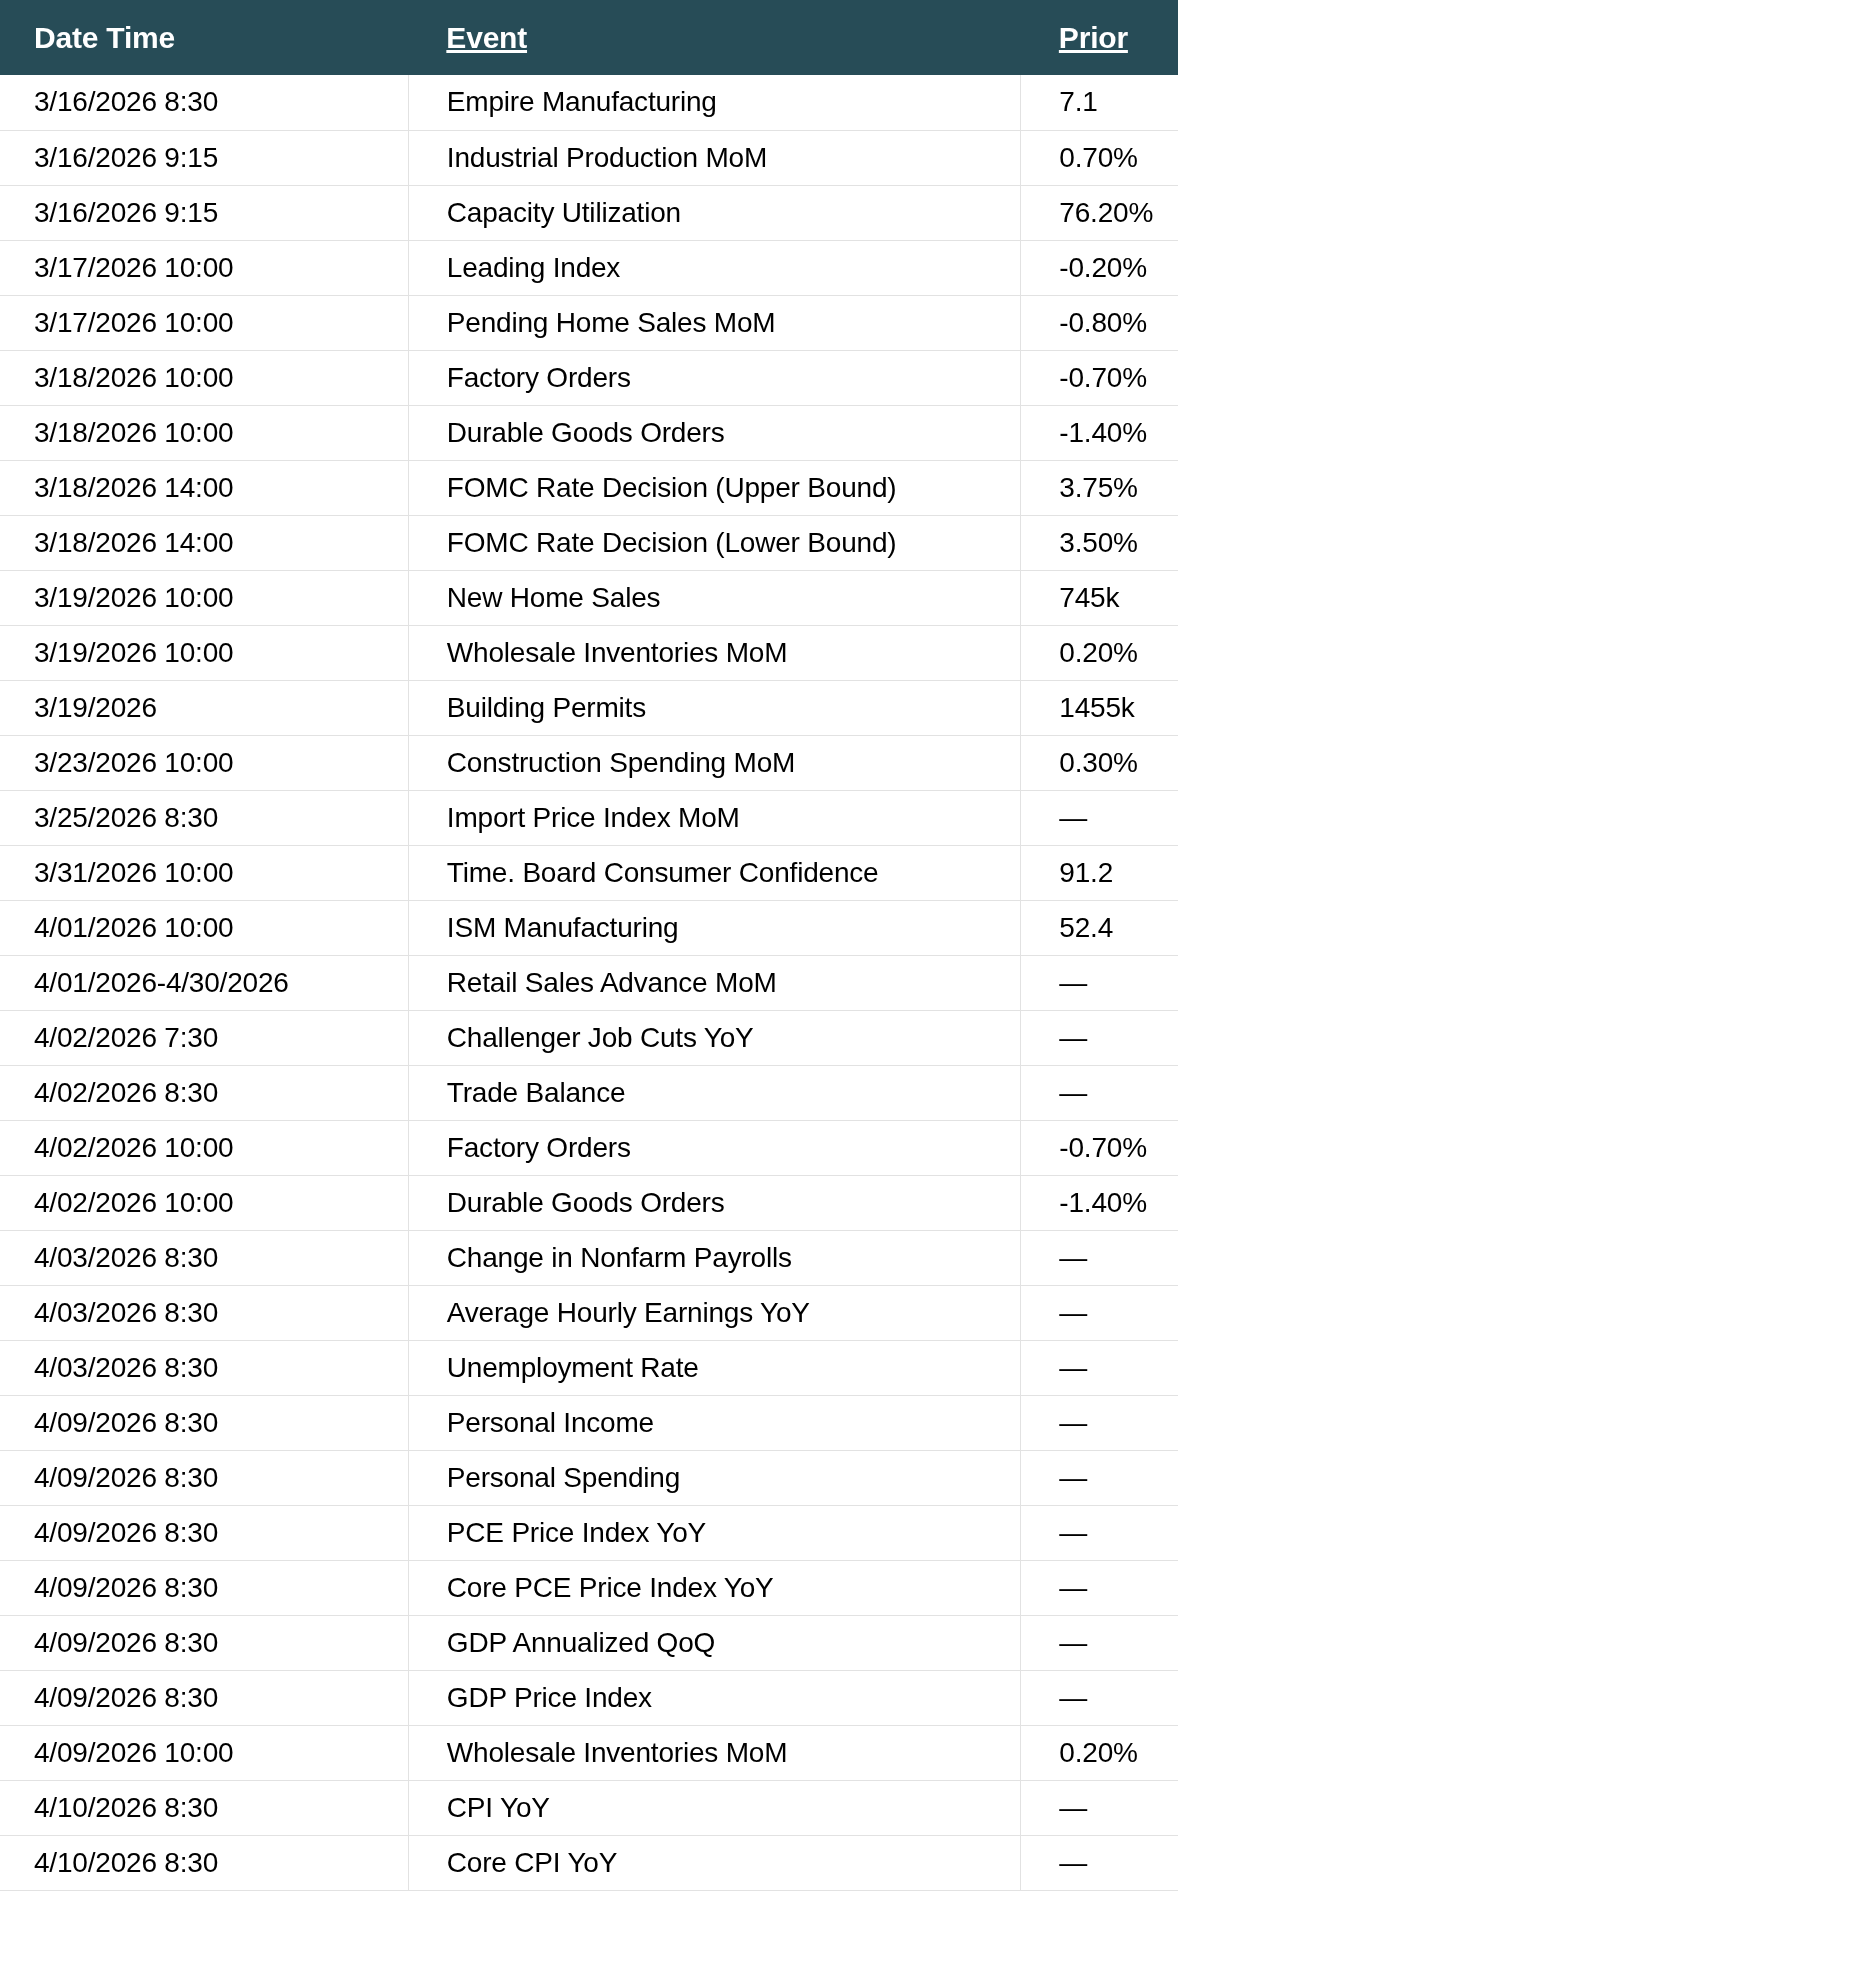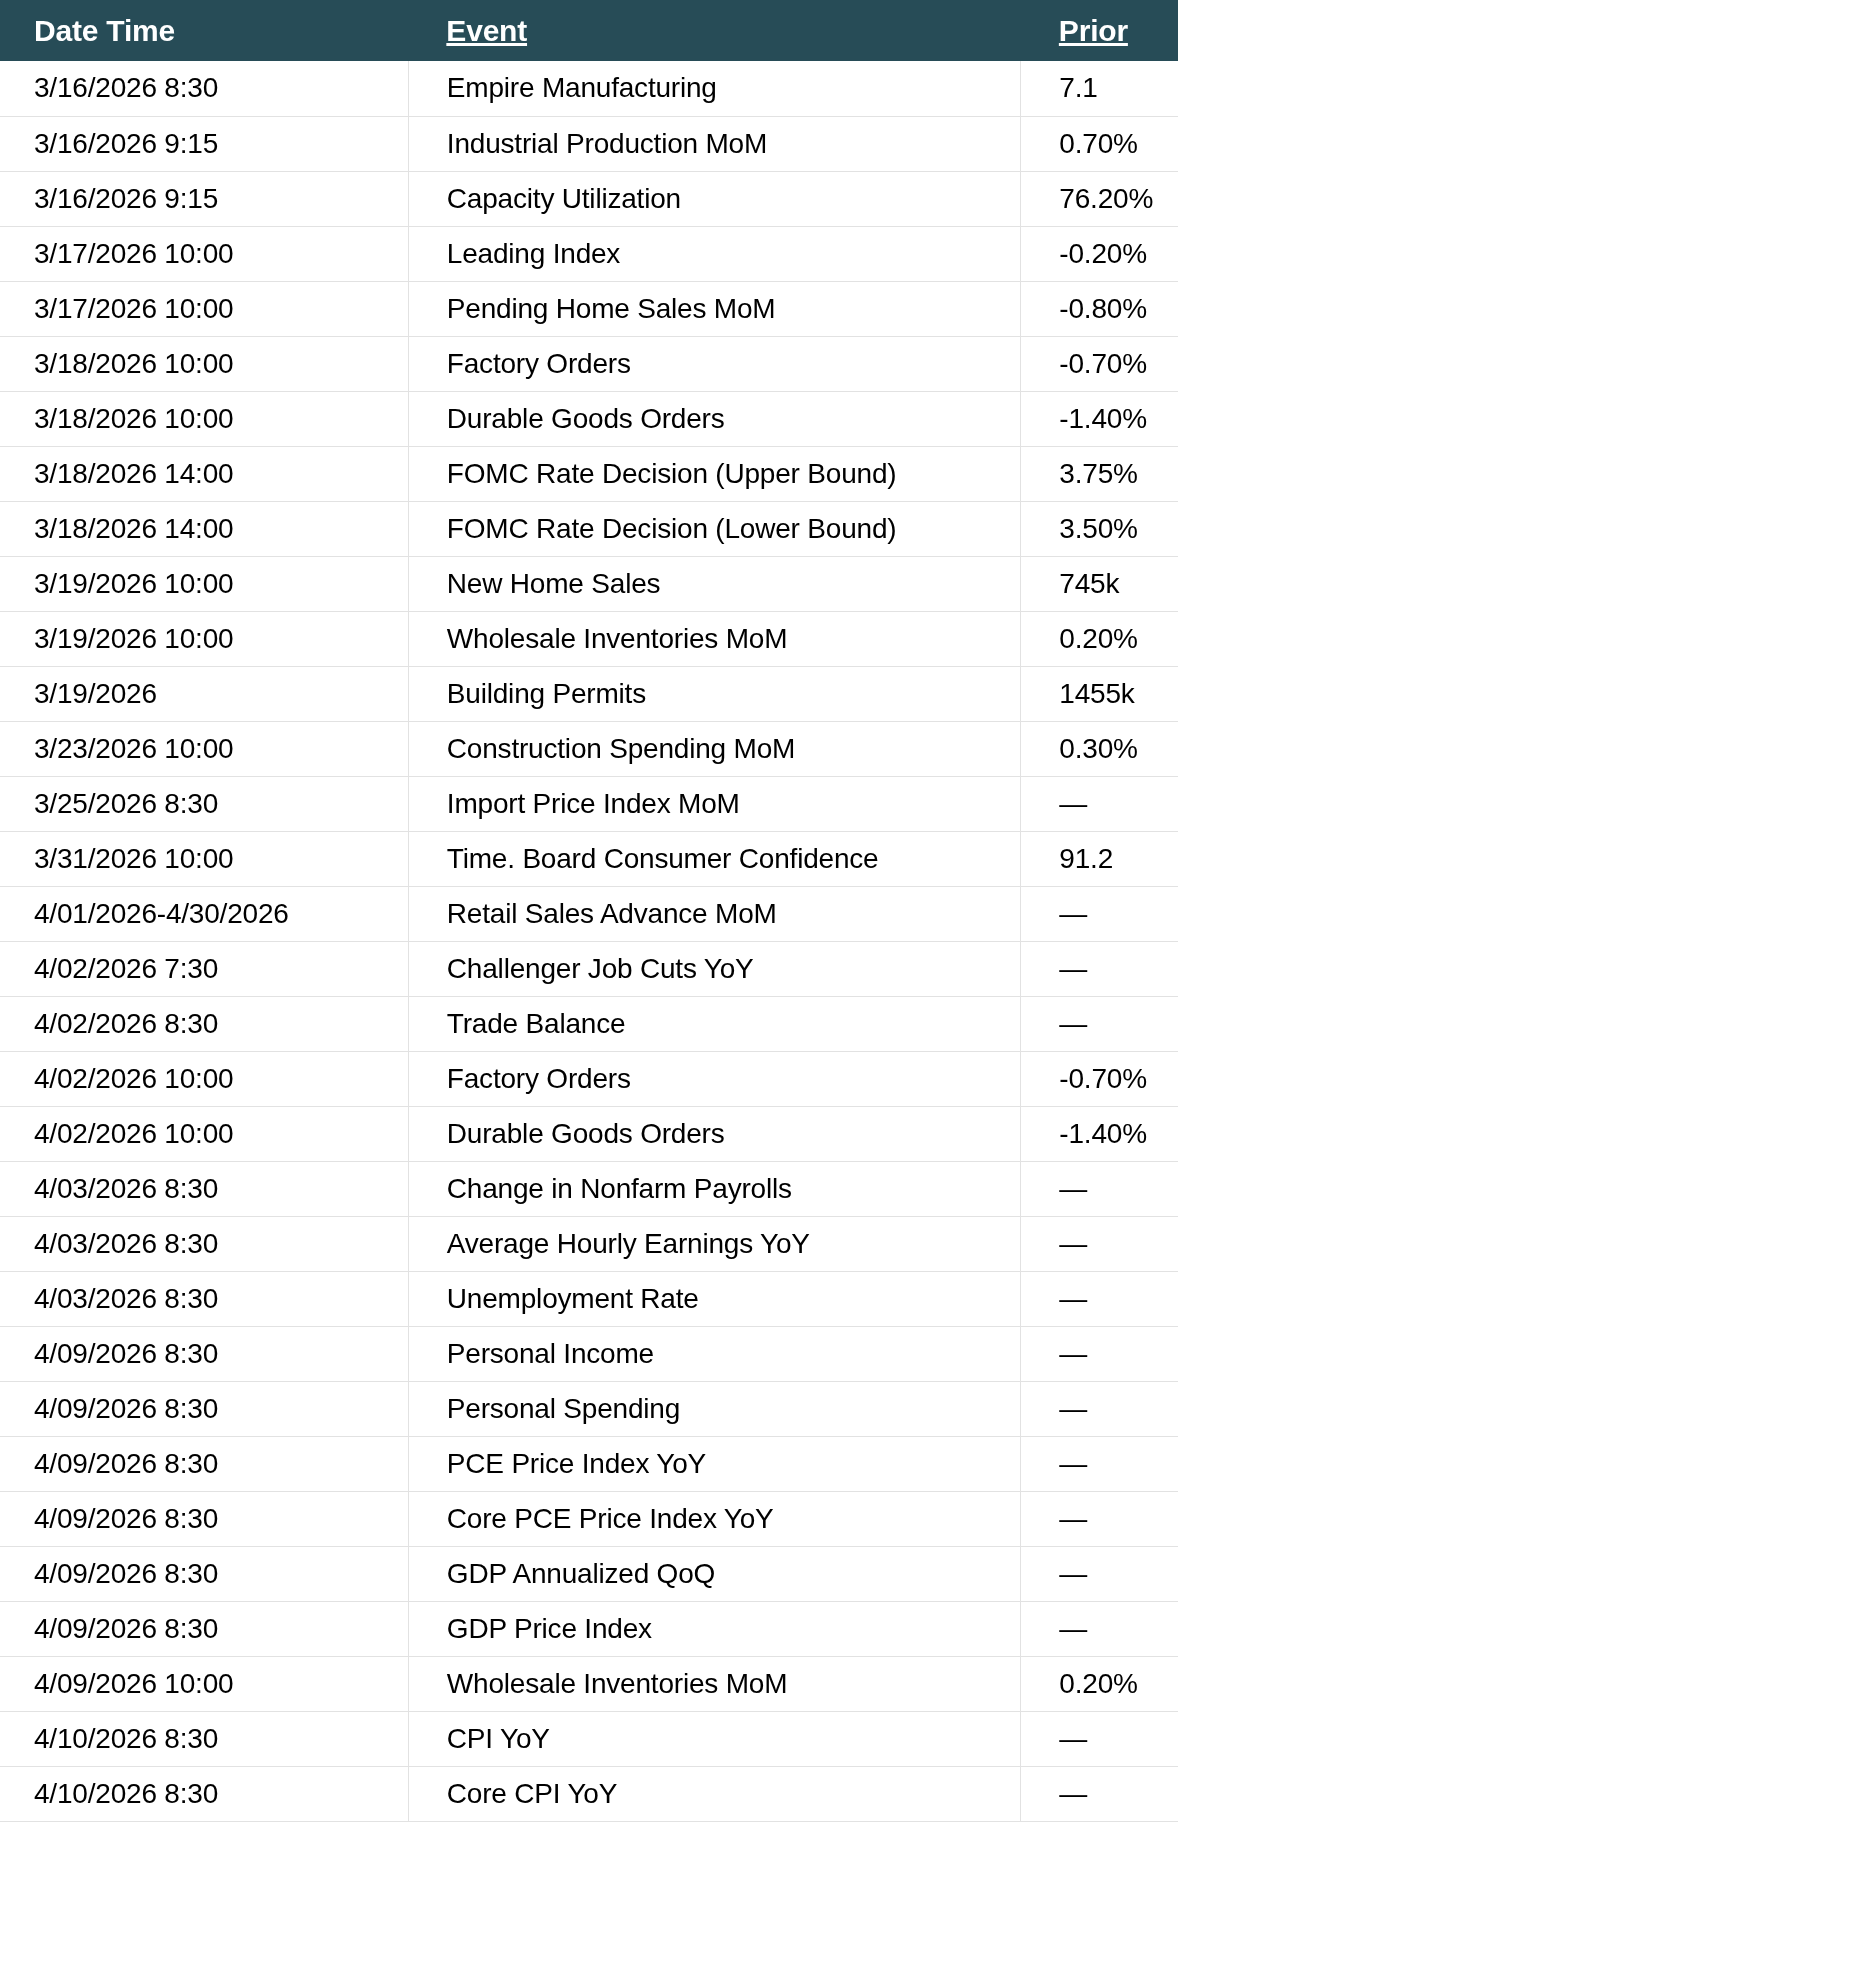--- a/index.html
+++ b/index.html
@@ -25,21 +25,21 @@
 
   #calendar-table col.col-date  { width: 408px; }
   #calendar-table col.col-event { width: 612px; }
   #calendar-table col.col-prior { width: 157px; }
 
   thead tr {
     background: #274c57;
   }
 
   thead th {
-    height: 61px;
+    height: 75px;
     padding: 0 0 0 34px;
     margin: 0;
     text-align: left;
     vertical-align: middle;
     color: #ffffff;
     font-size: 30px;
     font-weight: bold;
     letter-spacing: -0.2px;
     white-space: nowrap;
     border: none;
@@ -163,20 +163,25 @@
         <td class="cell-date">3/25/2026 8:30</td>
         <td class="cell-event">Import Price Index MoM</td>
         <td class="cell-prior">—</td>
       </tr>
       <tr>
         <td class="cell-date">3/31/2026 10:00</td>
         <td class="cell-event">Time. Board Consumer Confidence</td>
         <td class="cell-prior">91.2</td>
       </tr>
       <tr>
+        <td class="cell-date">4/01/2026 10:00</td>
+        <td class="cell-event">ISM Manufacturing</td>
+        <td class="cell-prior">52.4</td>
+      </tr>
+      <tr>
         <td class="cell-date">4/01/2026-4/30/2026</td>
         <td class="cell-event">Retail Sales Advance MoM</td>
         <td class="cell-prior">—</td>
       </tr>
       <tr>
         <td class="cell-date">4/02/2026 7:30</td>
         <td class="cell-event">Challenger Job Cuts YoY</td>
         <td class="cell-prior">—</td>
       </tr>
       <tr>

